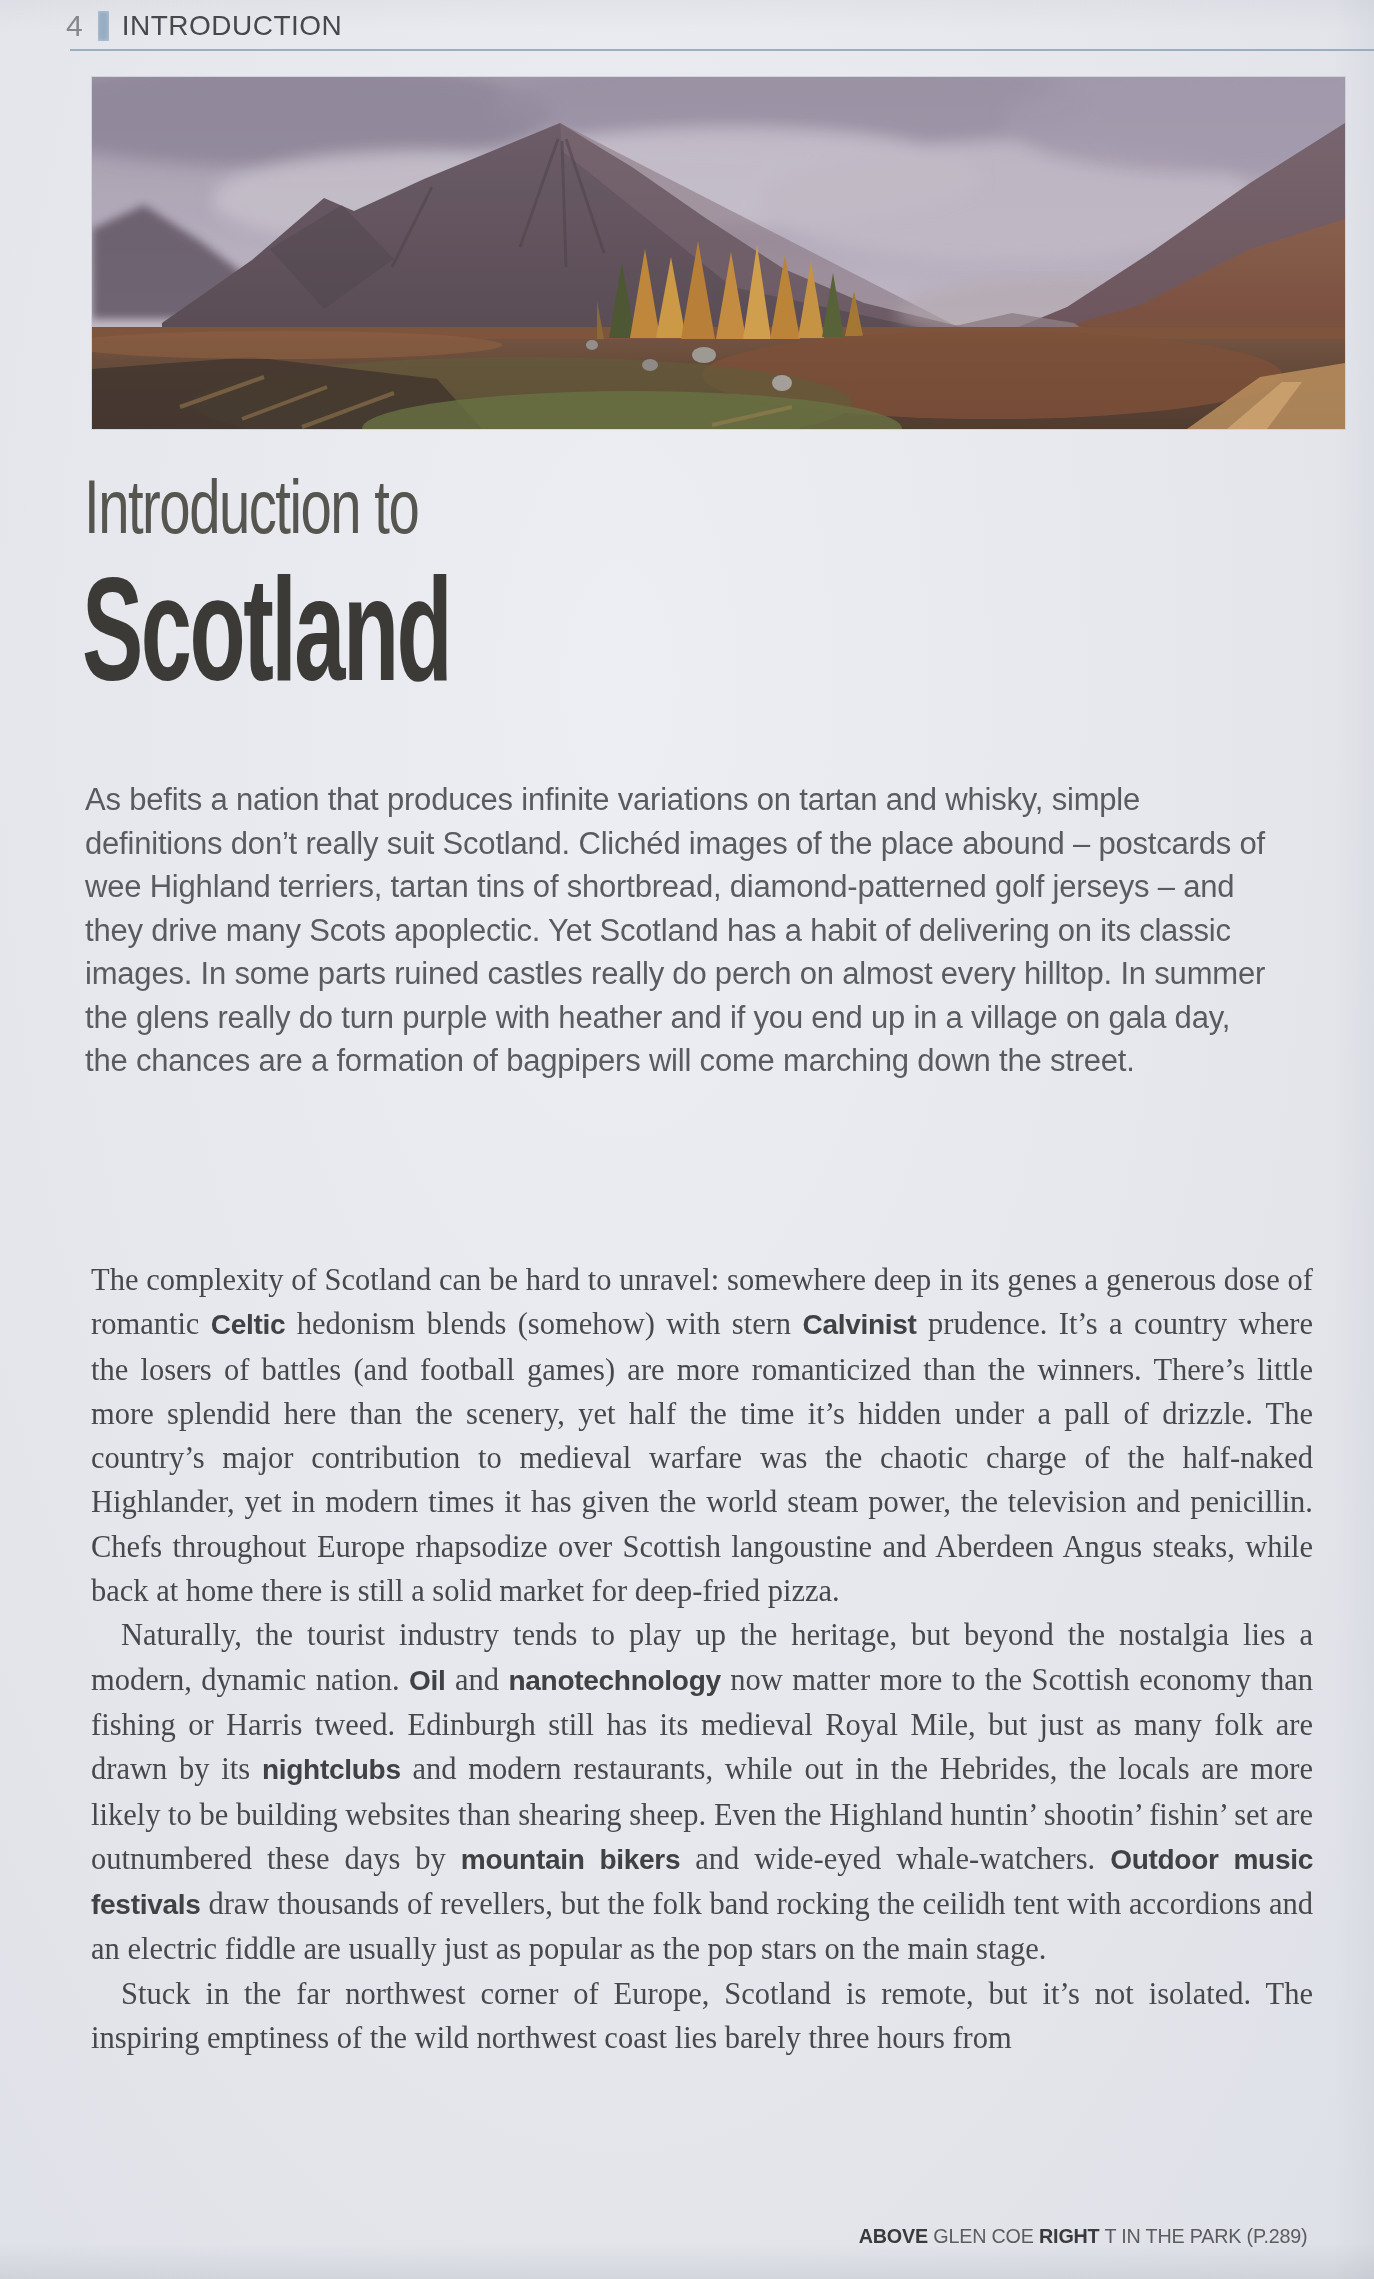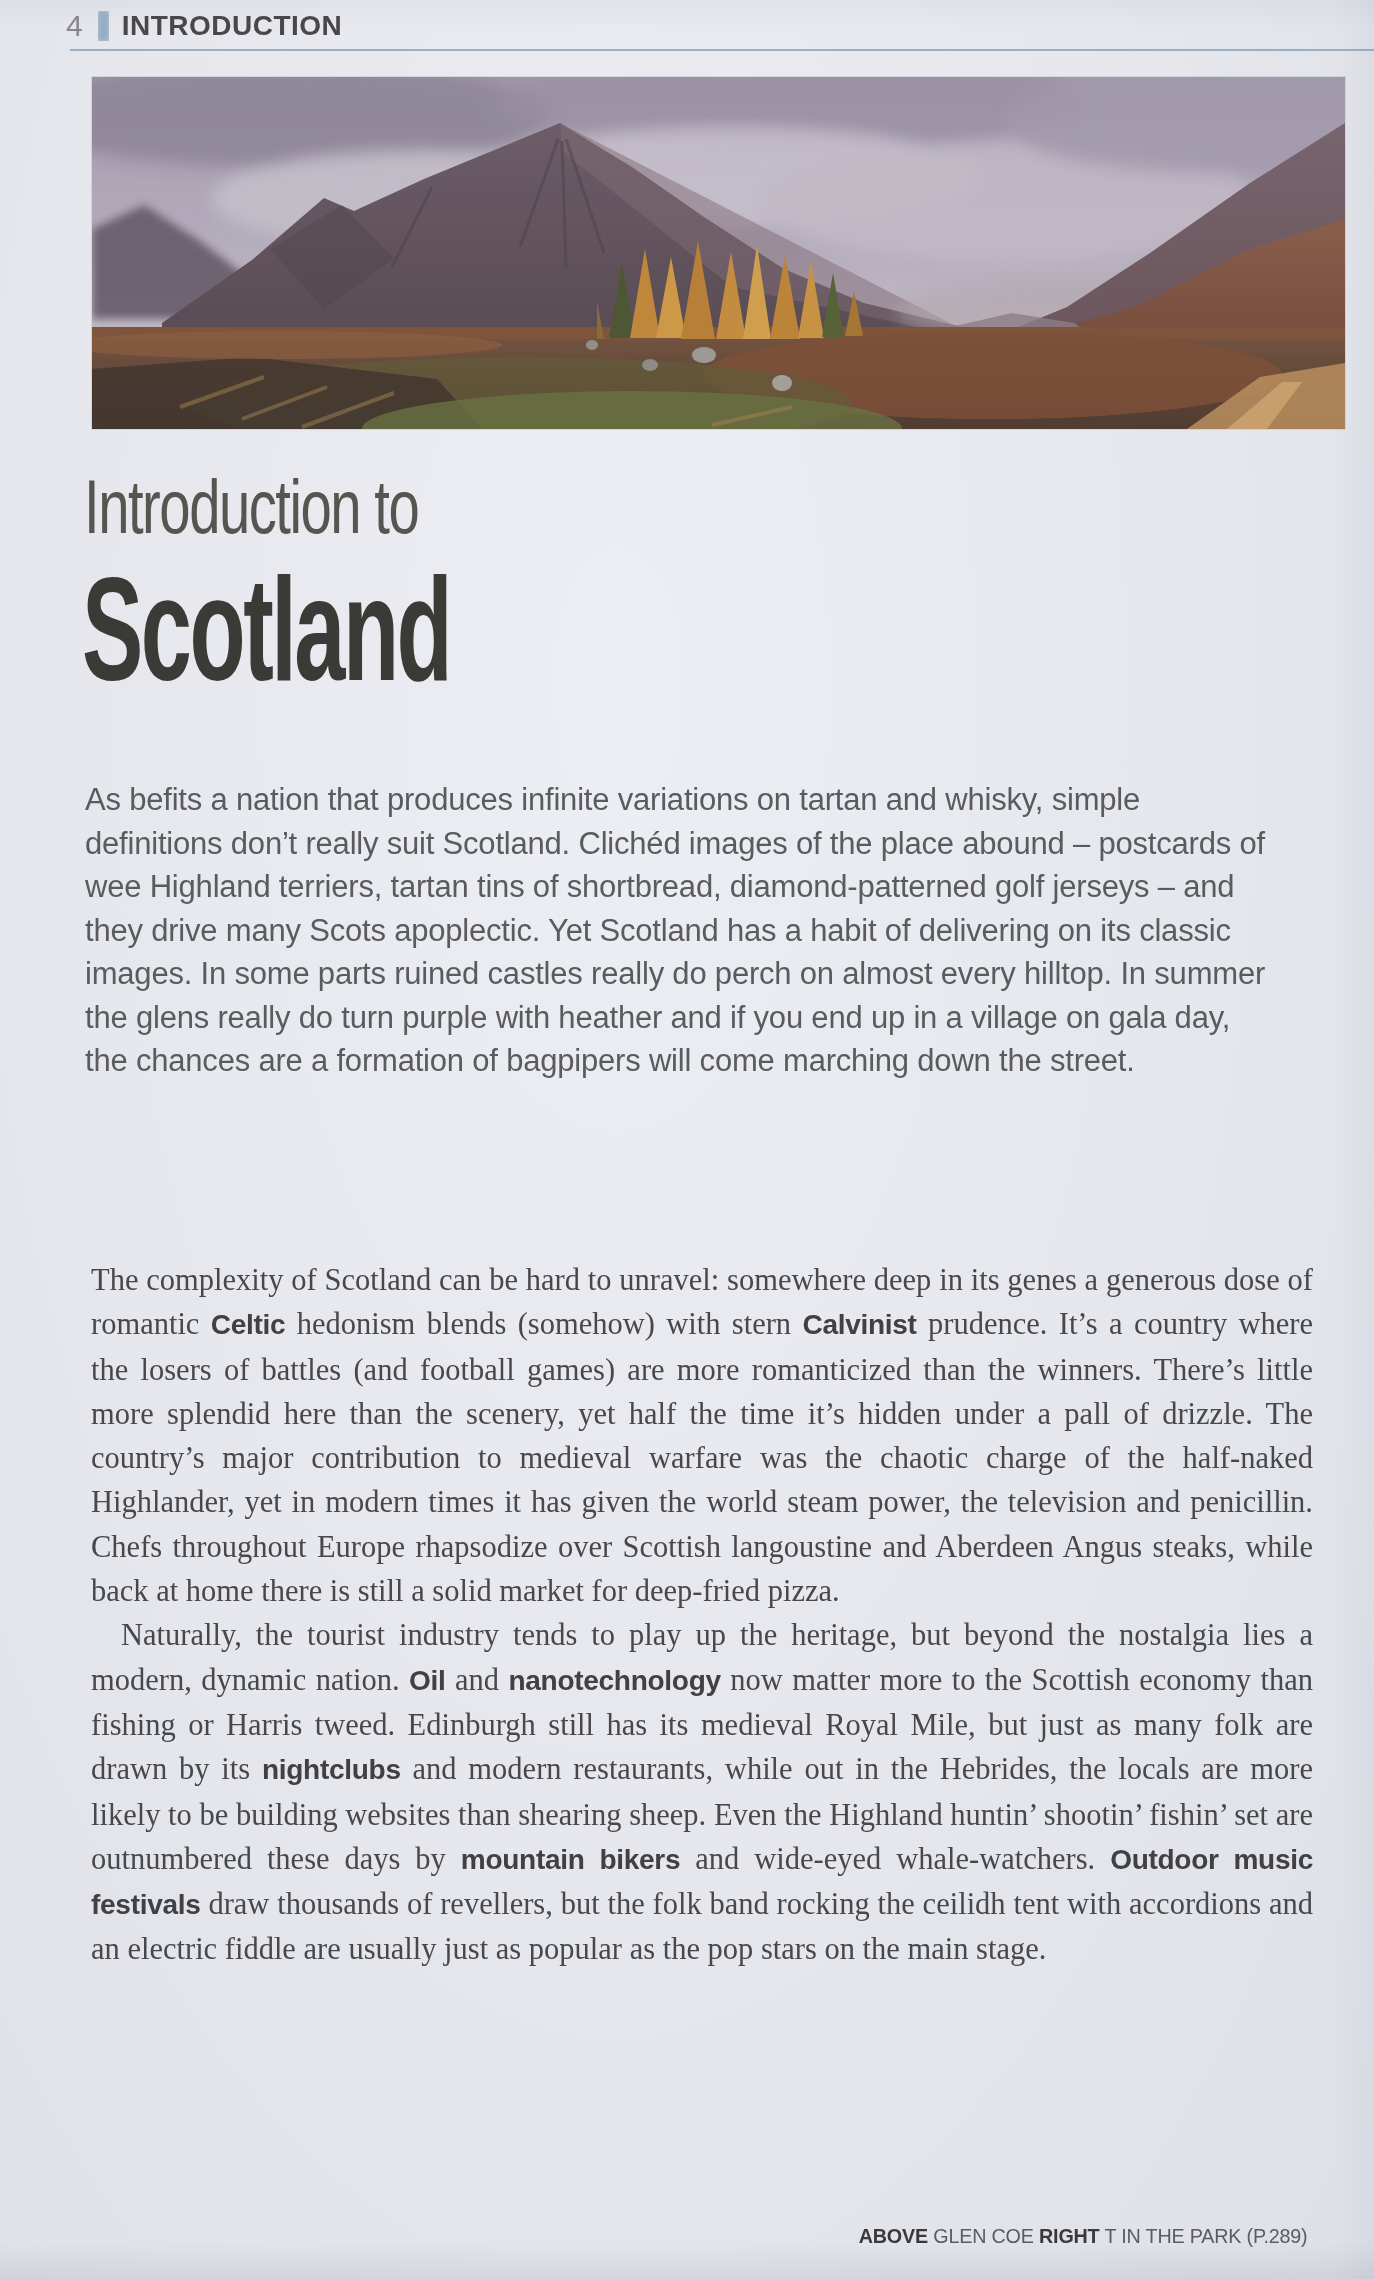--- a/index.html
+++ b/index.html
@@ -12,21 +12,21 @@
     background:
       linear-gradient(180deg, rgba(90,95,110,0.05) 0, rgba(0,0,0,0) 30px),
       linear-gradient(0deg, rgba(80,85,100,0.10) 0, rgba(0,0,0,0) 36px),
       linear-gradient(270deg, rgba(80,85,100,0.05) 0, rgba(0,0,0,0) 40px),
       radial-gradient(ellipse at 45% 30%, #edeef3 0%, #e5e7ed 55%, #dee0e7 100%);
   }
   
   .header{position:absolute;top:9px;left:66px;display:flex;align-items:center;height:34px;}
   .folio{font-size:30px;color:#86868c;line-height:34px;}
   .header-bar{width:11px;height:30px;margin-left:15px;background:#97adc3;box-shadow:inset 0 0 4px rgba(255,255,255,.35);}
-  .section-title{margin-left:13px;font-weight:bold;font-size:28px;letter-spacing:.5px;color:#48484b;}
+  .section-title{margin-left:13px;font-weight:normal;font-size:28px;letter-spacing:.5px;color:#48484b;}
   .header-rule{position:absolute;top:49px;left:70px;right:0;height:2px;background:#8ba5bc;opacity:.85;}
   
   .photo{position:absolute;left:92px;top:77px;width:1253px;height:352px;box-shadow:0 0 0 1px rgba(120,125,140,.18);}
   .photo svg{display:block;width:100%;height:100%;}
   
   .kicker{position:absolute;left:84px;top:462px;font-size:76px;line-height:90px;color:#57554f;
           letter-spacing:-2px;transform:scaleX(.74);transform-origin:left top;white-space:nowrap;}
   .main-title{position:absolute;left:82px;top:552px;font-size:146px;line-height:156px;font-weight:bold;color:#3b3a36;
           letter-spacing:-4px;transform:scaleX(.63);transform-origin:left top;white-space:nowrap;}
   
@@ -160,17 +160,18 @@
   </div>
 
   <div class="kicker">Introduction to</div>
   <div class="main-title">Scotland</div>
 
   <div class="intro">As befits a nation that produces infinite variations on tartan and whisky, simple definitions don’t really suit Scotland. Clichéd images of the place abound – postcards of wee Highland terriers, tartan tins of shortbread, diamond-patterned golf jerseys – and they drive many Scots apoplectic. Yet Scotland has a habit of delivering on its classic images. In some parts ruined castles really do perch on almost every hilltop. In summer the glens really do turn purple with heather and if you end up in a village on gala day, the chances are a formation of bagpipers will come marching down the street.</div>
 
   <div class="body-copy">
     <p><span>The complexity of Scotland can be hard to unravel: somewhere deep in its genes a generous dose of romantic </span><span class="kw">Celtic</span><span> hedonism blends (somehow) with stern </span><span class="kw">Calvinist</span><span> prudence. It’s a country where the losers of battles (and football games) are more romanticized than the winners. There’s little more splendid here than the scenery, yet half the time it’s hidden under a pall of drizzle. The country’s major contribution to medieval warfare was the chaotic charge of the half-naked Highlander, yet in modern times it has given the world steam power, the television and penicillin. Chefs throughout Europe rhapsodize over Scottish langoustine and Aberdeen Angus steaks, while back at home there is still a solid market for deep-fried pizza.</span></p>
     <p class="indent"><span>Naturally, the tourist industry tends to play up the heritage, but beyond the nostalgia lies a modern, dynamic nation. </span><span class="kw">Oil</span><span> and </span><span class="kw">nanotechnology</span><span> now matter more to the Scottish economy than fishing or Harris tweed. Edinburgh still has its medieval Royal Mile, but just as many folk are drawn by its </span><span class="kw">nightclubs</span><span> and modern restaurants, while out in the Hebrides, the locals are more likely to be building websites than shearing sheep. Even the Highland huntin’ shootin’ fishin’ set are outnumbered these days by </span><span class="kw">mountain bikers</span><span> and wide-eyed whale-watchers. </span><span class="kw">Outdoor music festivals</span><span> draw thousands of revellers, but the folk band rocking the ceilidh tent with accordions and an electric fiddle are usually just as popular as the pop stars on the main stage.</span></p>
+    <p class="indent"><span>Stuck in the far northwest corner of Europe, Scotland is remote, but it’s not isolated. The inspiring emptiness of the wild northwest coast lies barely three hours from</span></p>
   </div>
 
   <div class="caption"><span class="cap-b">ABOVE</span><span> GLEN COE </span><span class="cap-b">RIGHT</span><span> T IN THE PARK (P.289)</span></div>
 
 </div>
 
 </body></html>

